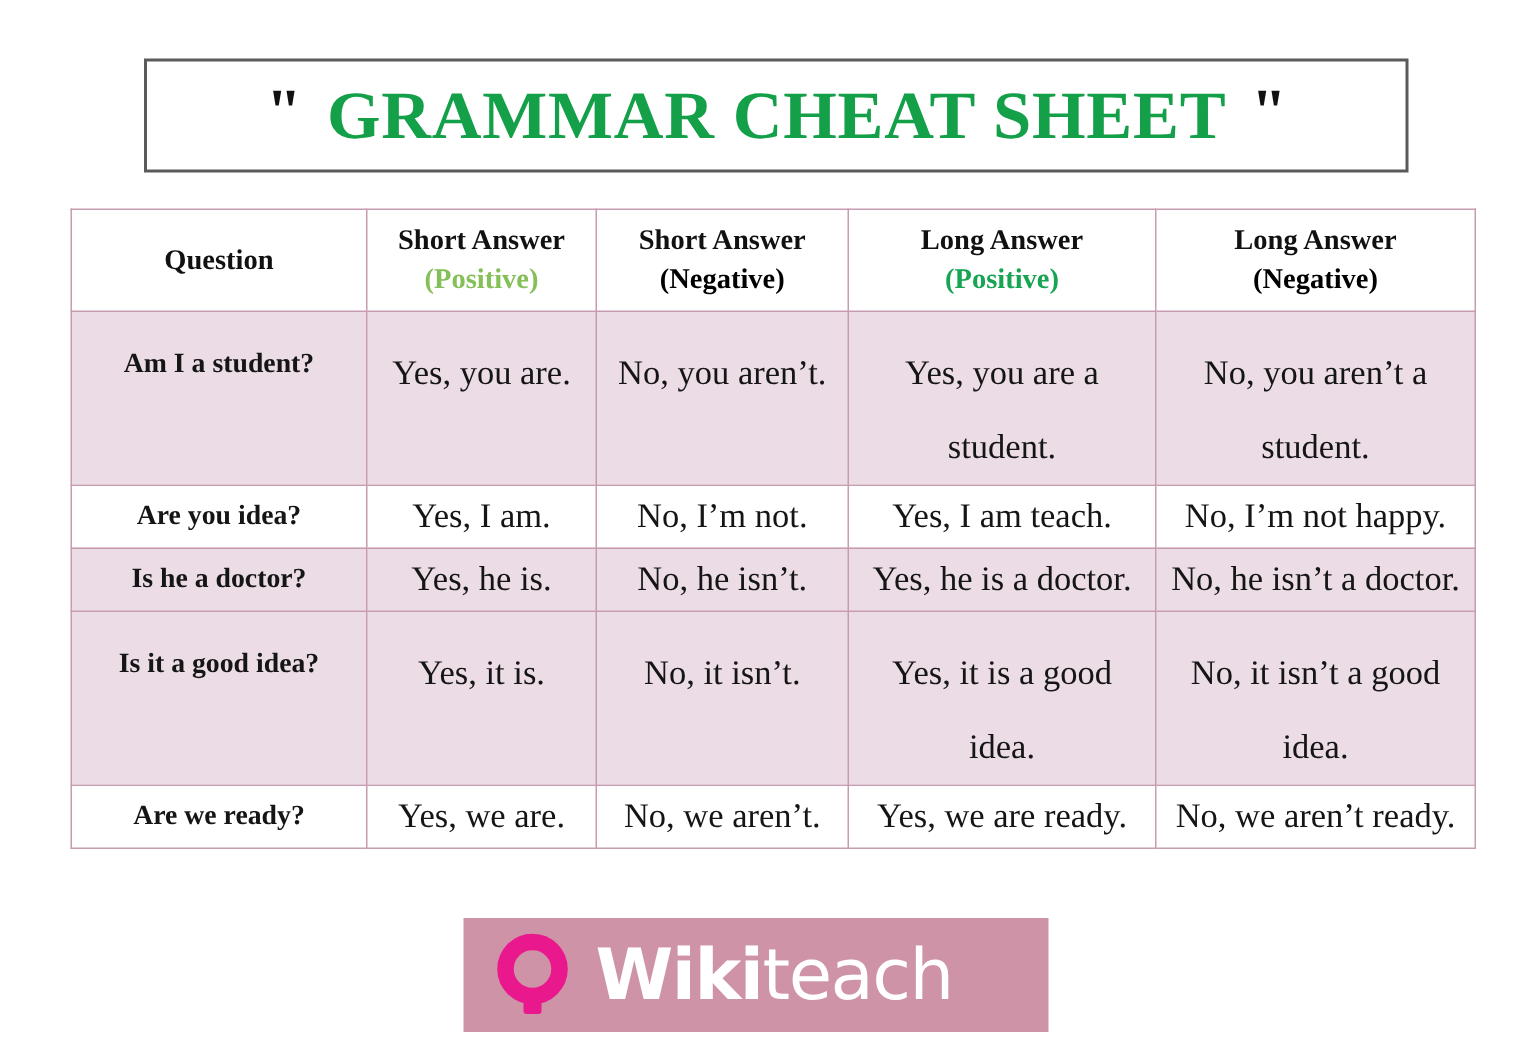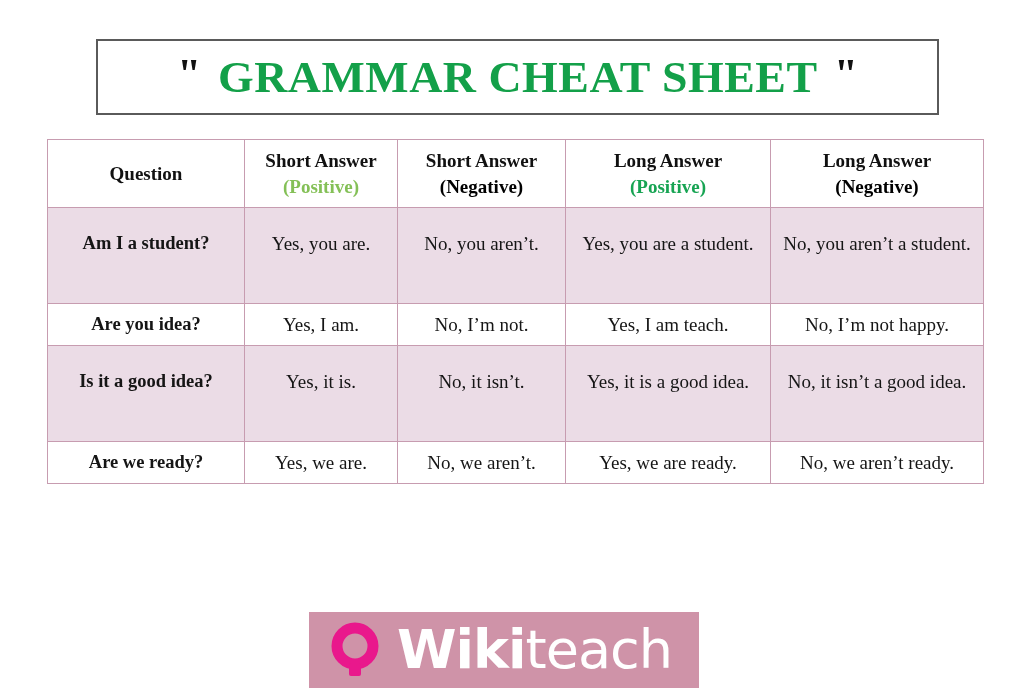--- a/index.html
+++ b/index.html
@@ -95,21 +95,21 @@
     line-height: 1.32;
   }
   .hdr-sub.pos-light { color: #84c057; }
   .hdr-sub.pos-dark  { color: #17a453; }
   .hdr-sub.neg       { color: #000000; }
 
   tbody tr.row-shade td { background: #ebdce6; }
   tbody tr.row-plain td { background: #ffffff; }
 
   tbody td {
-    font-size: 19px;
+    font-size: 23px;
     color: #151515;
     line-height: 2.15;
   }
   tbody td.q-cell {
     font-weight: bold;
     font-size: 18.5px;
   }
   tbody tr.row-tall td {
     height: 96px;
     vertical-align: top;
@@ -139,21 +139,21 @@
   .logo-bulb {
     width: 56px;
     height: 60px;
     flex: 0 0 auto;
     margin-right: 14px;
     position: relative;
     top: 1px;
   }
   .logo-word {
     font-family: "DejaVu Sans", sans-serif;
-    font-size: 54px;
+    font-size: 47px;
     color: #ffffff;
     letter-spacing: -1px;
     line-height: 1;
     white-space: nowrap;
   }
   .logo-word .w-bold   { font-weight: bold; }
   .logo-word .w-light  { font-weight: normal; }
 </style>
 </head>
 <body>
@@ -228,20 +228,37 @@
           <div class="cell-wrap">No, I’m not.</div>
         </td>
       <td>
           <div class="cell-wrap">Yes, I am teach.</div>
         </td>
       <td>
           <div class="cell-wrap">No, I’m not happy.</div>
         </td>
     </tr>
 
+    <tr class="row-shade row-short">
+      <td class="q-cell">
+          <div class="cell-wrap">Is he a doctor?</div>
+        </td>
+      <td>
+          <div class="cell-wrap">Yes, he is.</div>
+        </td>
+      <td>
+          <div class="cell-wrap">No, he isn’t.</div>
+        </td>
+      <td>
+          <div class="cell-wrap">Yes, he is a doctor.</div>
+        </td>
+      <td>
+          <div class="cell-wrap">No, he isn’t a doctor.</div>
+        </td>
+    </tr>
 
 
     <tr class="row-shade row-tall">
       <td class="q-cell">
           <div class="cell-wrap">Is it a good idea?</div>
         </td>
       <td>
           <div class="cell-wrap">Yes, it is.</div>
         </td>
       <td>

